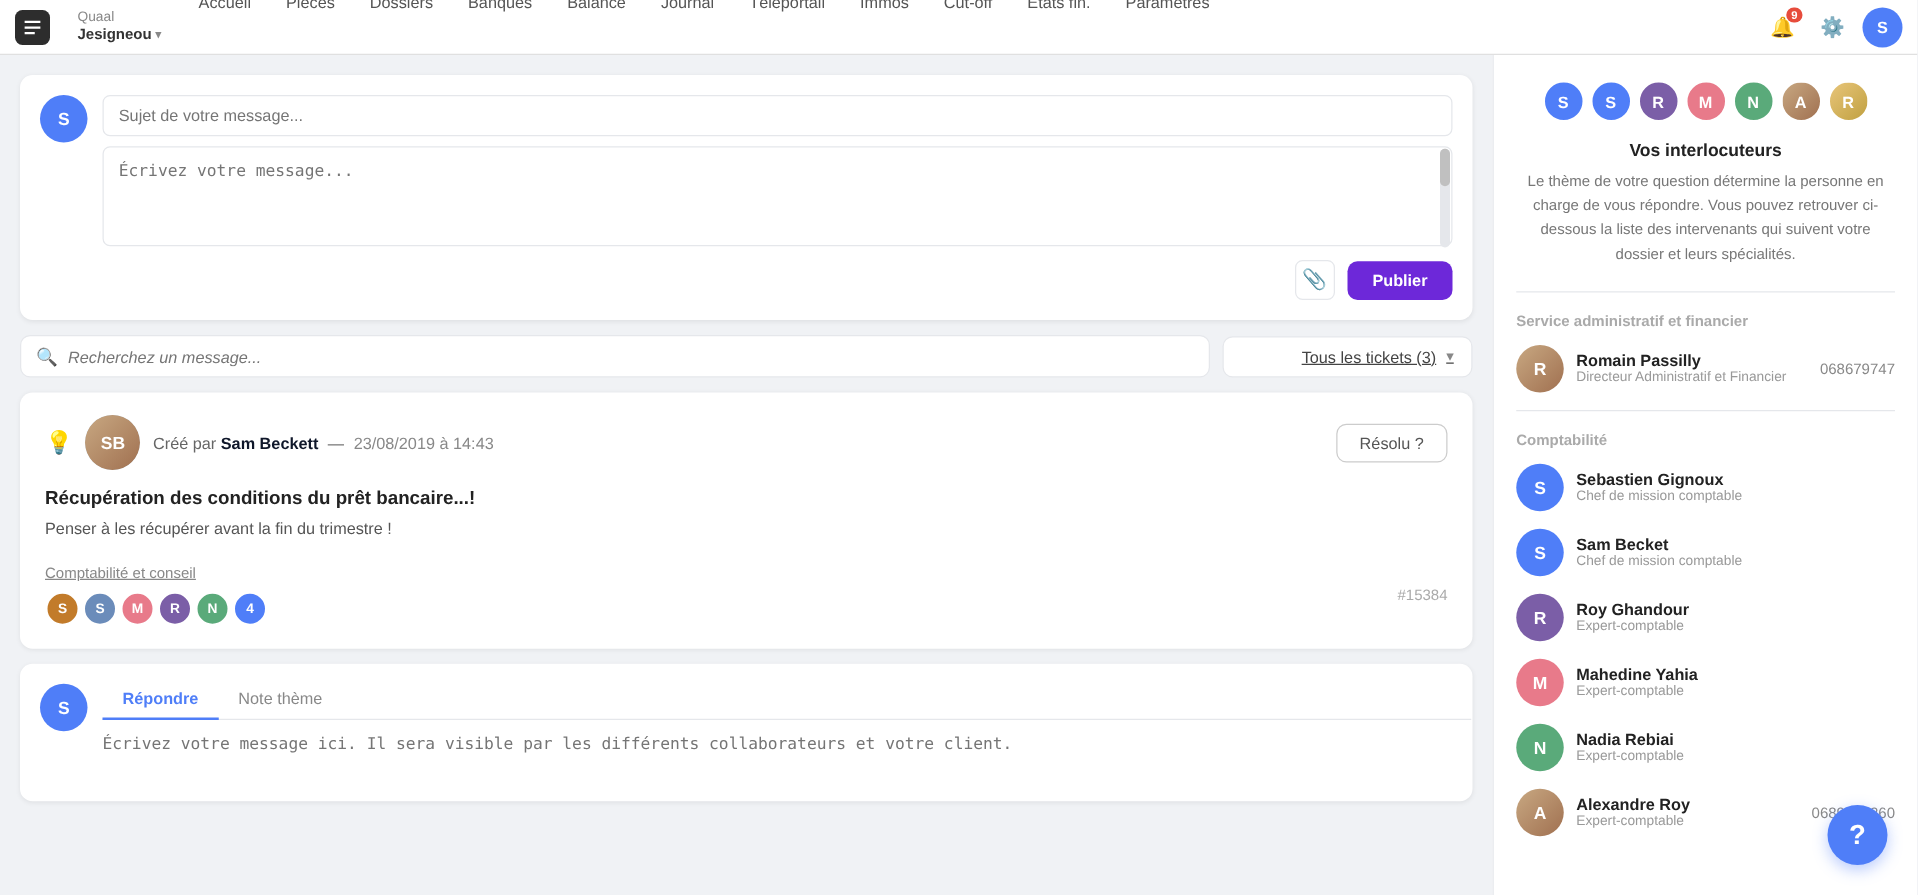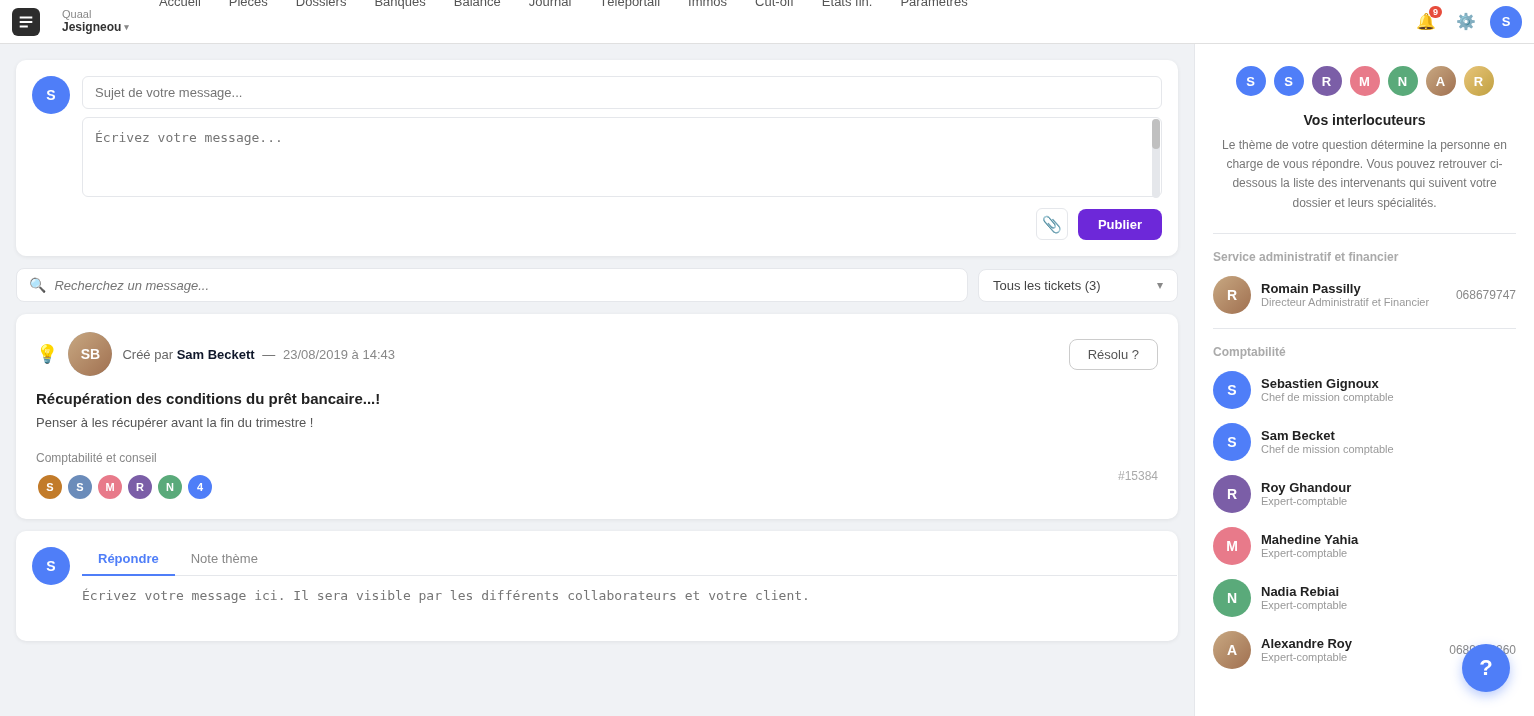--- a/index.html
+++ b/index.html
@@ -98,21 +98,21 @@
       padding: 8px 12px;
     }
     .search-icon { color: #aaa; font-size: 14px; }
     .search-input {
       border: none; outline: none; font-size: 13px; color: #666; flex: 1; background: transparent; font-style: italic;
     }
     .filter-dropdown {
       display: flex; align-items: center; gap: 8px;
       background: #fff; border: 1px solid #e5e7eb; border-radius: 8px;
       padding: 8px 14px; cursor: pointer; font-size: 13px; color: #444; font-weight: 500;
-      min-width: 200px; justify-content: space-between;
+      min-width: 200px; justify-content: flex-end; text-decoration: underline;
     }
     .filter-chevron { color: #888; font-size: 12px; }
 
     
     .ticket-card {
       background: #fff; border-radius: 10px; padding: 18px 20px;
       box-shadow: 0 1px 4px rgba(0,0,0,0.07);
     }
     .ticket-header { display: flex; align-items: center; gap: 10px; margin-bottom: 14px; }
     .ticket-bulb { color: #f0c040; font-size: 18px; }
@@ -125,21 +125,21 @@
     .ticket-meta strong { color: #0f172a; }
     .ticket-meta .dash { margin: 0 4px; }
     .ticket-meta .date { color: #888; }
     .resolve-btn {
       border: 1px solid #ccc; background: #fff; color: #555; border-radius: 8px;
       padding: 7px 18px; font-size: 13px; cursor: pointer; font-weight: 500;
     }
     .ticket-title { font-size: 15px; font-weight: 700; color: #222; margin-bottom: 6px; }
     .ticket-body { font-size: 13px; color: #555; line-height: 1.5; margin-bottom: 18px; }
     .ticket-footer { display: flex; align-items: center; justify-content: space-between; }
-    .ticket-tag { font-size: 12px; color: #888; }
+    .ticket-tag { font-size: 12px; color: #888; text-decoration: underline; }
     .ticket-id { font-size: 12px; color: #aaa; }
     .ticket-participants { display: flex; align-items: center; gap: 2px; margin-top: 8px; }
     .ticket-part-avatar {
       width: 28px; height: 28px; border-radius: 50%;
       display: flex; align-items: center; justify-content: center;
       color: #fff; font-weight: 700; font-size: 11px;
       border: 2px solid #fff;
     }
     .ticket-part-count {
       width: 28px; height: 28px; border-radius: 50%; background: #4f7ef8;

